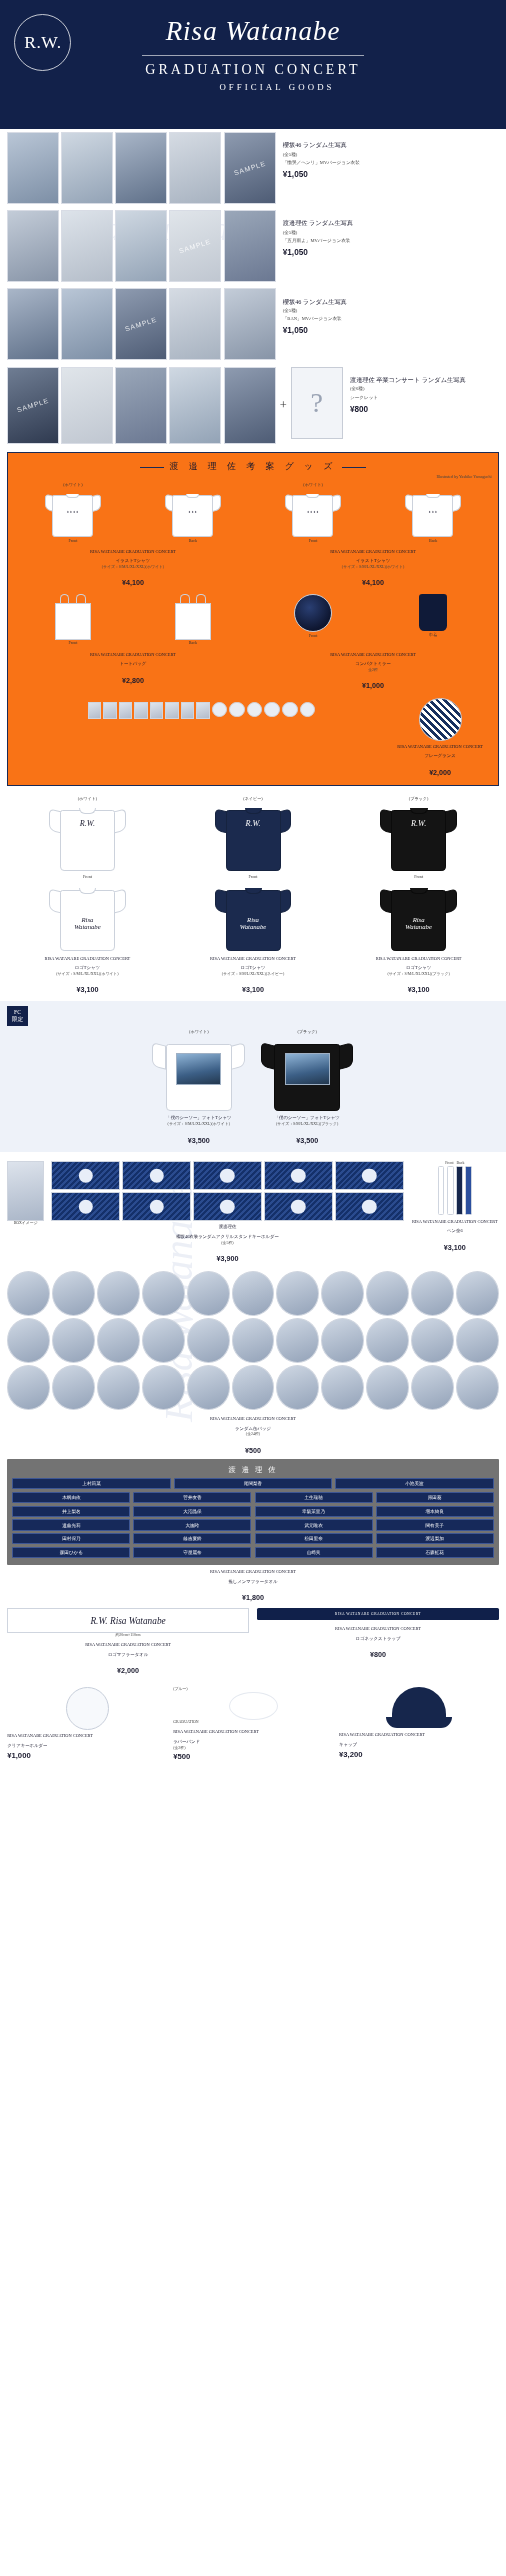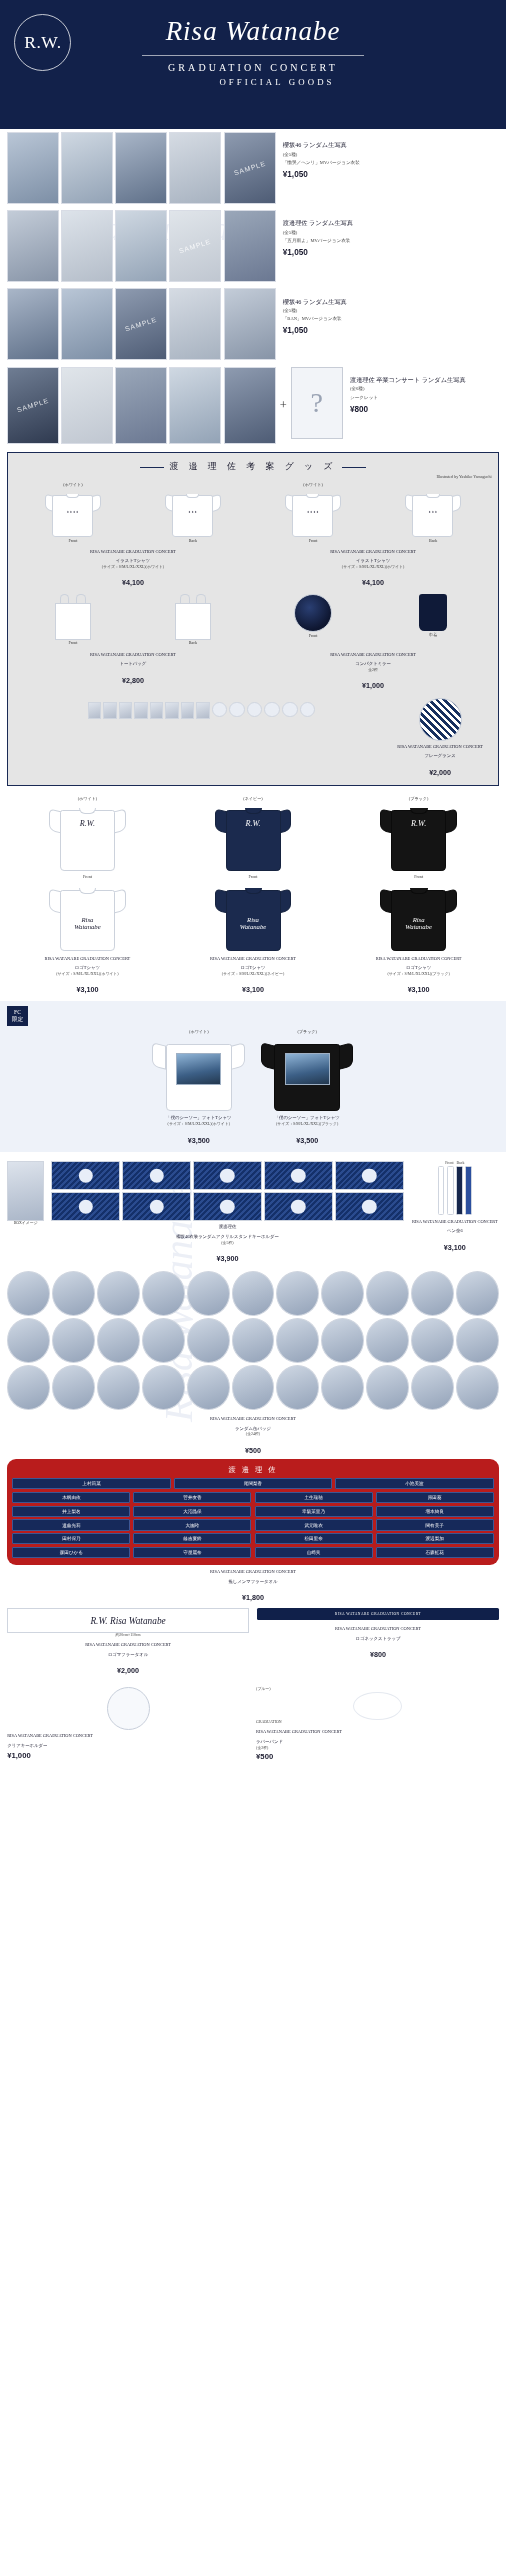--- a/index.html
+++ b/index.html
@@ -38,21 +38,21 @@
     font-family:"Liberation Serif", serif;
     font-style: italic;
     font-size:27px;
     letter-spacing:1px;
     line-height:1;
   }
   .header .rule {
     width:222px; height:0.5px; background:rgba(255,255,255,.6);
     margin:10.3px auto 7.2px;
   }
-  .header .sub1 { font-size:10px; letter-spacing:3.1px; }
+  .header .sub1 { font-size:14px; letter-spacing:3.1px; }
   .header .sub2 { font-size:8.8px; letter-spacing:3.1px; margin-top:3.1px;padding-left:48px; }
 
   
   .wm {
     position:absolute;
     font-family:"Liberation Serif", serif;
     font-style:italic;
     color:#eceff6;
     pointer-events:none;
     user-select:none;
@@ -96,21 +96,21 @@
   .g10{background:linear-gradient(160deg,#9aa7b9,#6b7892);}
 
   .qcard {
     width:52px;height:72px;border:0.5px solid #c7ccd6;background:#f2f4f8;
     display:flex;align-items:center;justify-content:center;font-size:28px;color:#9aa3b4;
   }
   .plus { font-size:12.4px; color:#333; align-self:center; margin:0 4.1px; }
 
   
   .panel {
-    margin:5.2px 7.2px; border:0.5px solid #1a2a55; padding:5.2px 6.2px 8.2px; background:#e5e5e5;
+    margin:5.2px 7.2px; border:0.5px solid #1a2a55; padding:5.2px 6.2px 8.2px; background:#f97316;
     position:relative;
   }
   .panel-title {
     text-align:center; font-size:8.8px; letter-spacing:4.1px; margin:3.1px 0 1px;
   }
   .panel-title .bar { display:inline-block; width:24px; height:0.5px; background:#1a2a55; vertical-align:middle; margin:0 5.2px;}
   .panel-illus { text-align:right; font-size:4.1px; color:#444; margin-bottom:3.1px;}
 
   .goods-grid { display:flex; justify-content:space-between; gap:3.1px; }
   .goods-col { flex:1; text-align:center; }
@@ -199,21 +199,21 @@
   .pens{display:flex;gap:2.6px;justify-content:center;}
   .pen{width:6.7px;height:49px;border-radius:1.5px;border:0.5px solid #cfd5df;background:#fff;}
   .pen.navy{background:#16264c;}
   .pen.blue{background:#2b4f9e;}
 
   
   .badgegrid{display:grid;grid-template-columns:repeat(11,1fr);gap:2.1px;padding:3.1px 7.2px;}
   .badge{width:100%;padding-top:100%;border-radius:50%;background:linear-gradient(160deg,#cfd8e4,#93a2b8);border:0.5px solid #cfd5df;}
 
   
-  .nametowel{margin:4.1px 7.2px;background:#b91c1c;padding:4.1px 5.2px;border-radius:9px;}
+  .nametowel{margin:4.1px 7.2px;background:#737373;padding:4.1px 5.2px;border-radius:1px;}
   .ntrow{display:flex;gap:3.1px;margin-bottom:2.6px;}
   .ntcell{flex:1;background:#16295a;border:0.5px solid #3d5694;color:#fff;font-size:4.6px;
     padding:2.1px 1px;text-align:center;border-radius:1px;}
   .nttitle{color:#fff;font-size:7.2px;letter-spacing:2.1px;text-align:center;padding:1.5px 0 3.6px;}
 
   
   .longtowel{height:25px;border:0.5px solid #cfd5df;background:#fff;display:flex;align-items:center;justify-content:center;font-style:italic;font-size:9.3px;}
   .strap{height:11.3px;background:#10204a;border-radius:1.5px;display:flex;align-items:center;justify-content:center;color:#fff;font-size:3.6px;letter-spacing:0.5px;}
 
   
@@ -743,16 +743,24 @@
     </div>
     <div class="cell">
       <div class="gsize">(ブルー)</div>
       <div class="rubber"></div>
       <div class="gsize">GRADUATION</div>
       <div class="centerlabel">RISA WATANABE GRADUATION CONCERT</div>
       <div class="centerlabel">ラバーバンド</div>
       <div class="gsize">(全2種)</div>
       <div class="centerprice price">¥500</div>
     </div>
+    <div class="cell">
+      <div class="cap">
+          <div class="brim"></div>
+        </div>
+      <div class="centerlabel" style="margin-top:7.2px">RISA WATANABE GRADUATION CONCERT</div>
+      <div class="centerlabel">キャップ</div>
+      <div class="centerprice price">¥3,200</div>
+    </div>
   </div>
 
 </div>
 
 
 </body></html>

